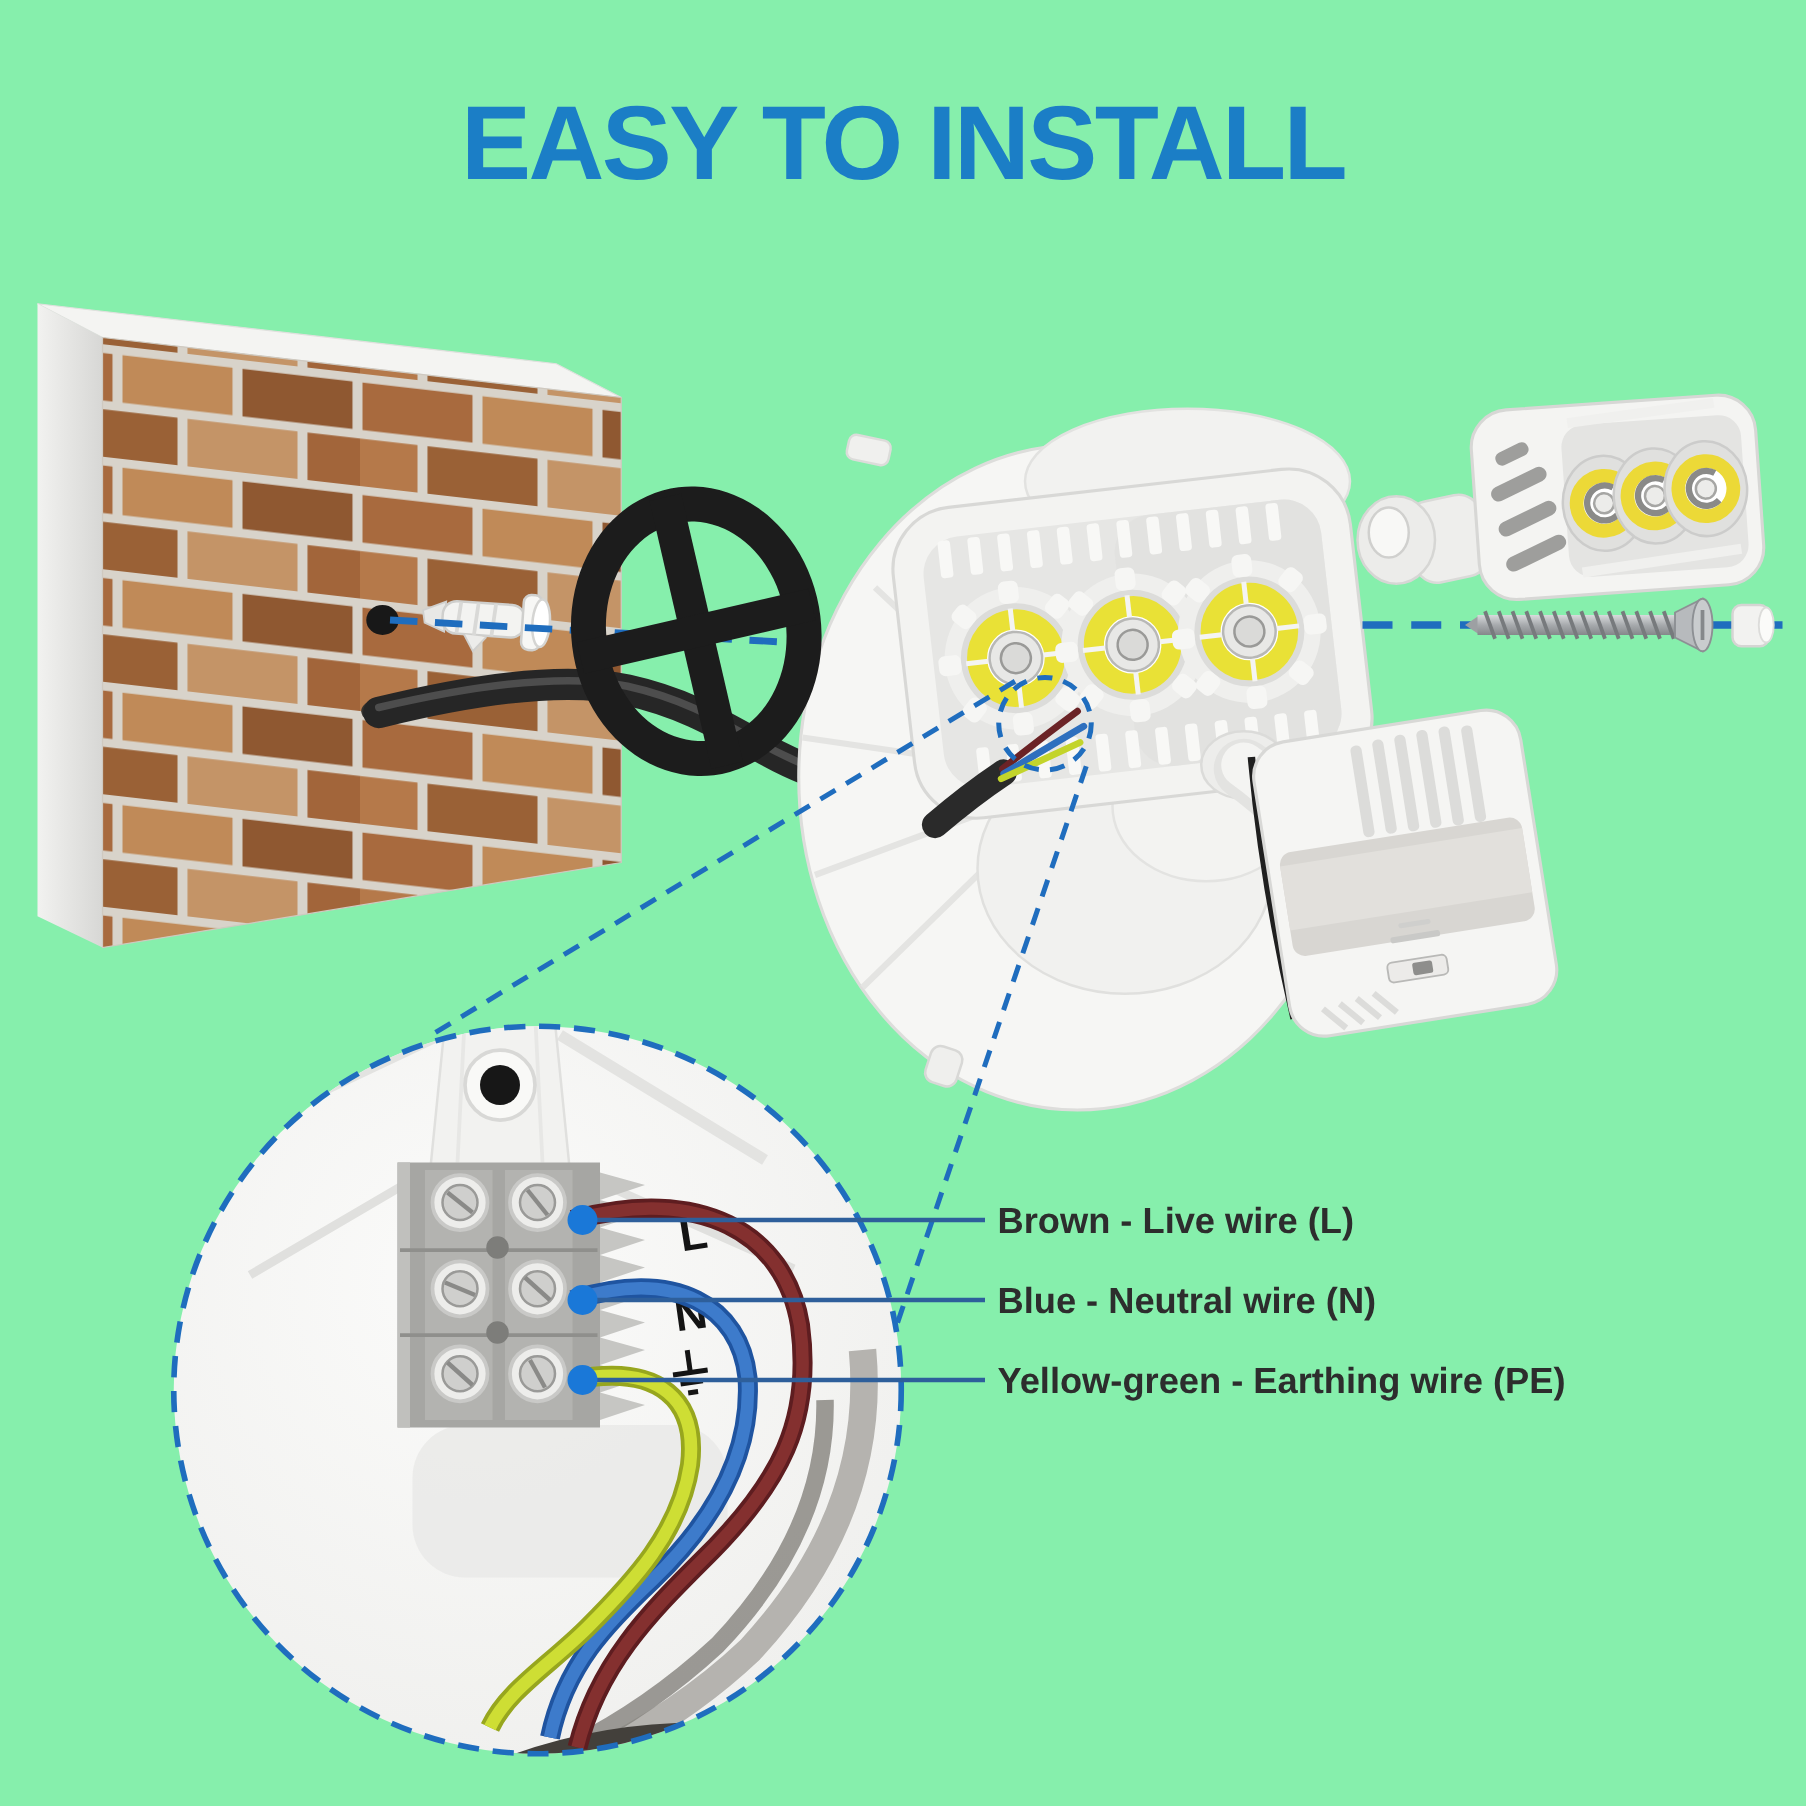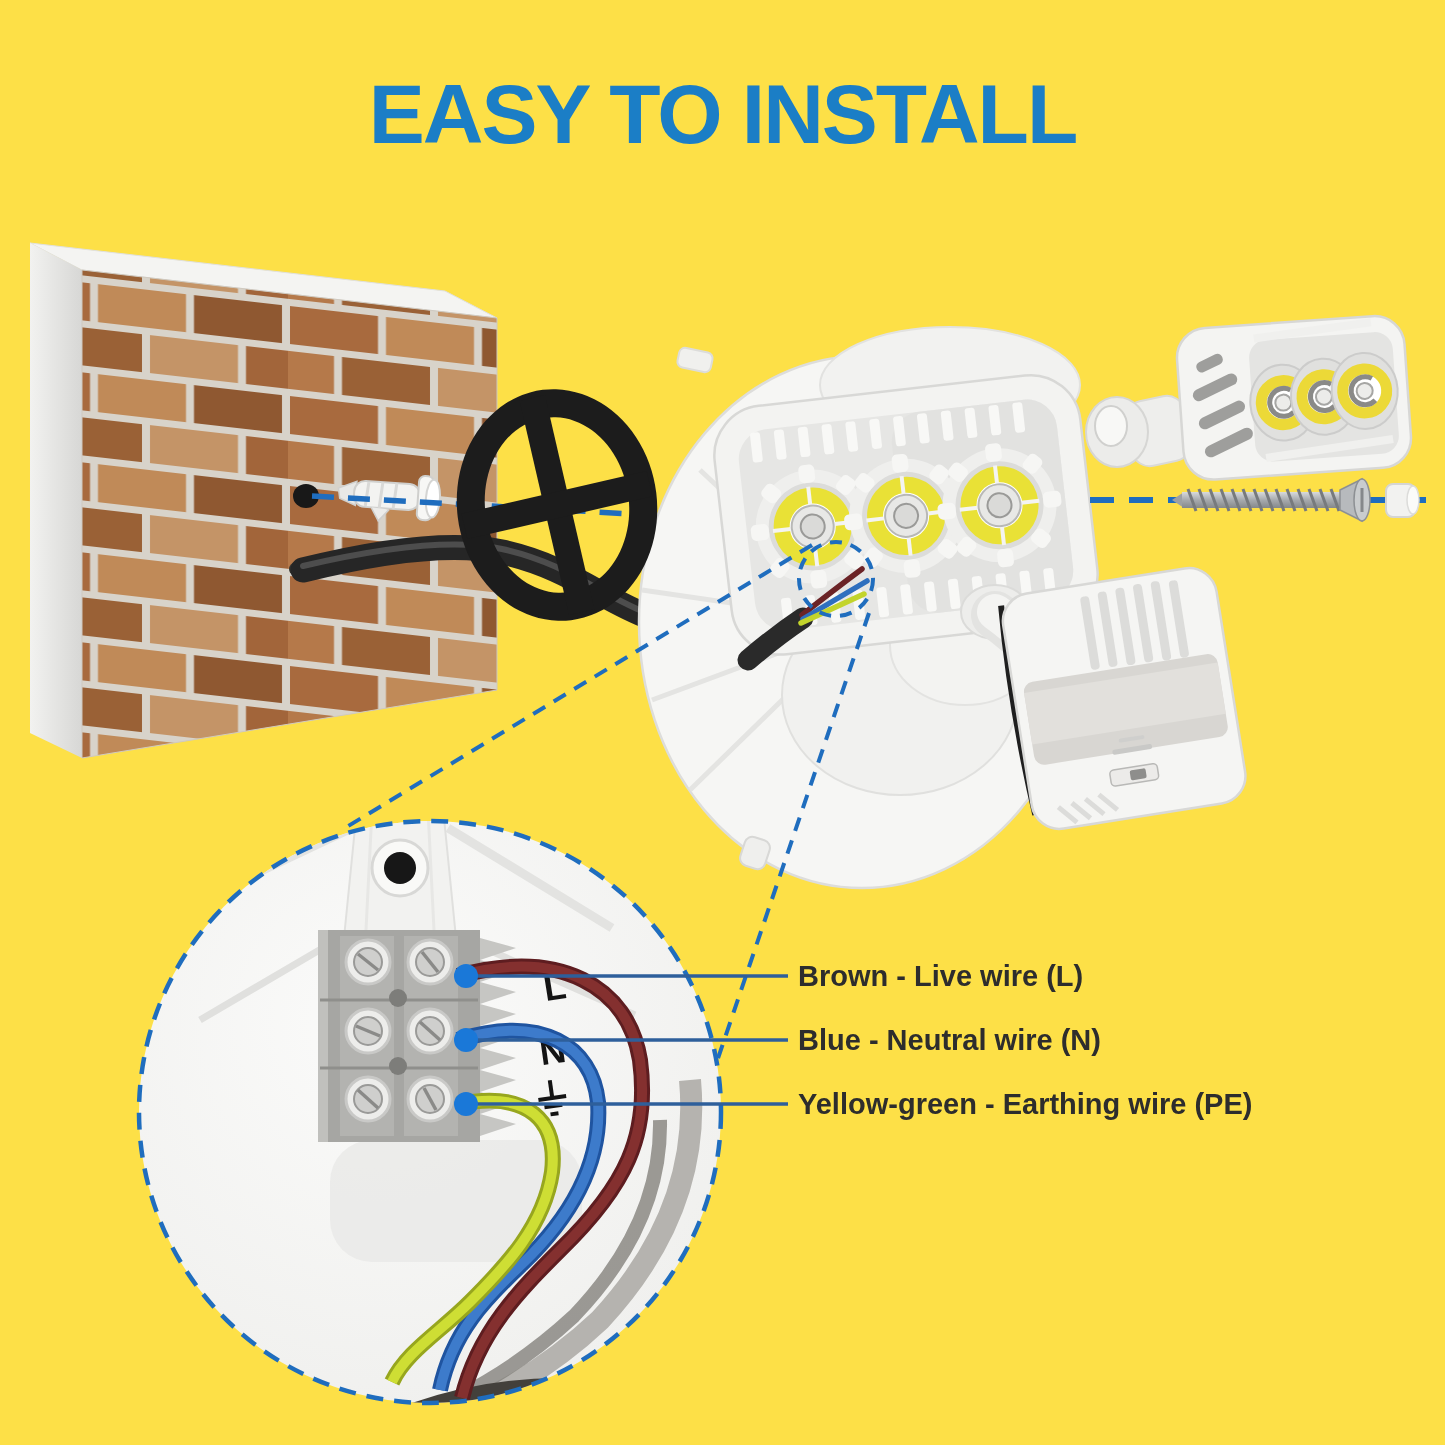--- a/index.html
+++ b/index.html
@@ -1,16 +1,16 @@
 <!DOCTYPE html>
 <html><head>
 <meta charset="utf-8">
 <style>
   html,body{margin:0;padding:0;background:#ffffff;}
-  .canvas{position:relative;width:1445px;height:1445px;background:#fde047;overflow:hidden;
+  .canvas{position:relative;width:1445px;height:1445px;background:#86efac;overflow:hidden;
           font-family:"Liberation Sans", sans-serif;}
   h1.title{position:absolute;top:72px;left:0;width:100%;margin:0;text-align:center;
            font-size:84px;font-weight:700;letter-spacing:-2px;color:#1b7ec6;line-height:1.0;}
   svg{position:absolute;left:0;top:0;}
   svg text{font-family:"Liberation Sans", sans-serif;}
   .callout{font-size:29px;font-weight:700;fill:#2d2d2d;}
   .termlabel{font-size:36px;font-weight:700;fill:#141414;}
 </style>
 </head>
 <body>

